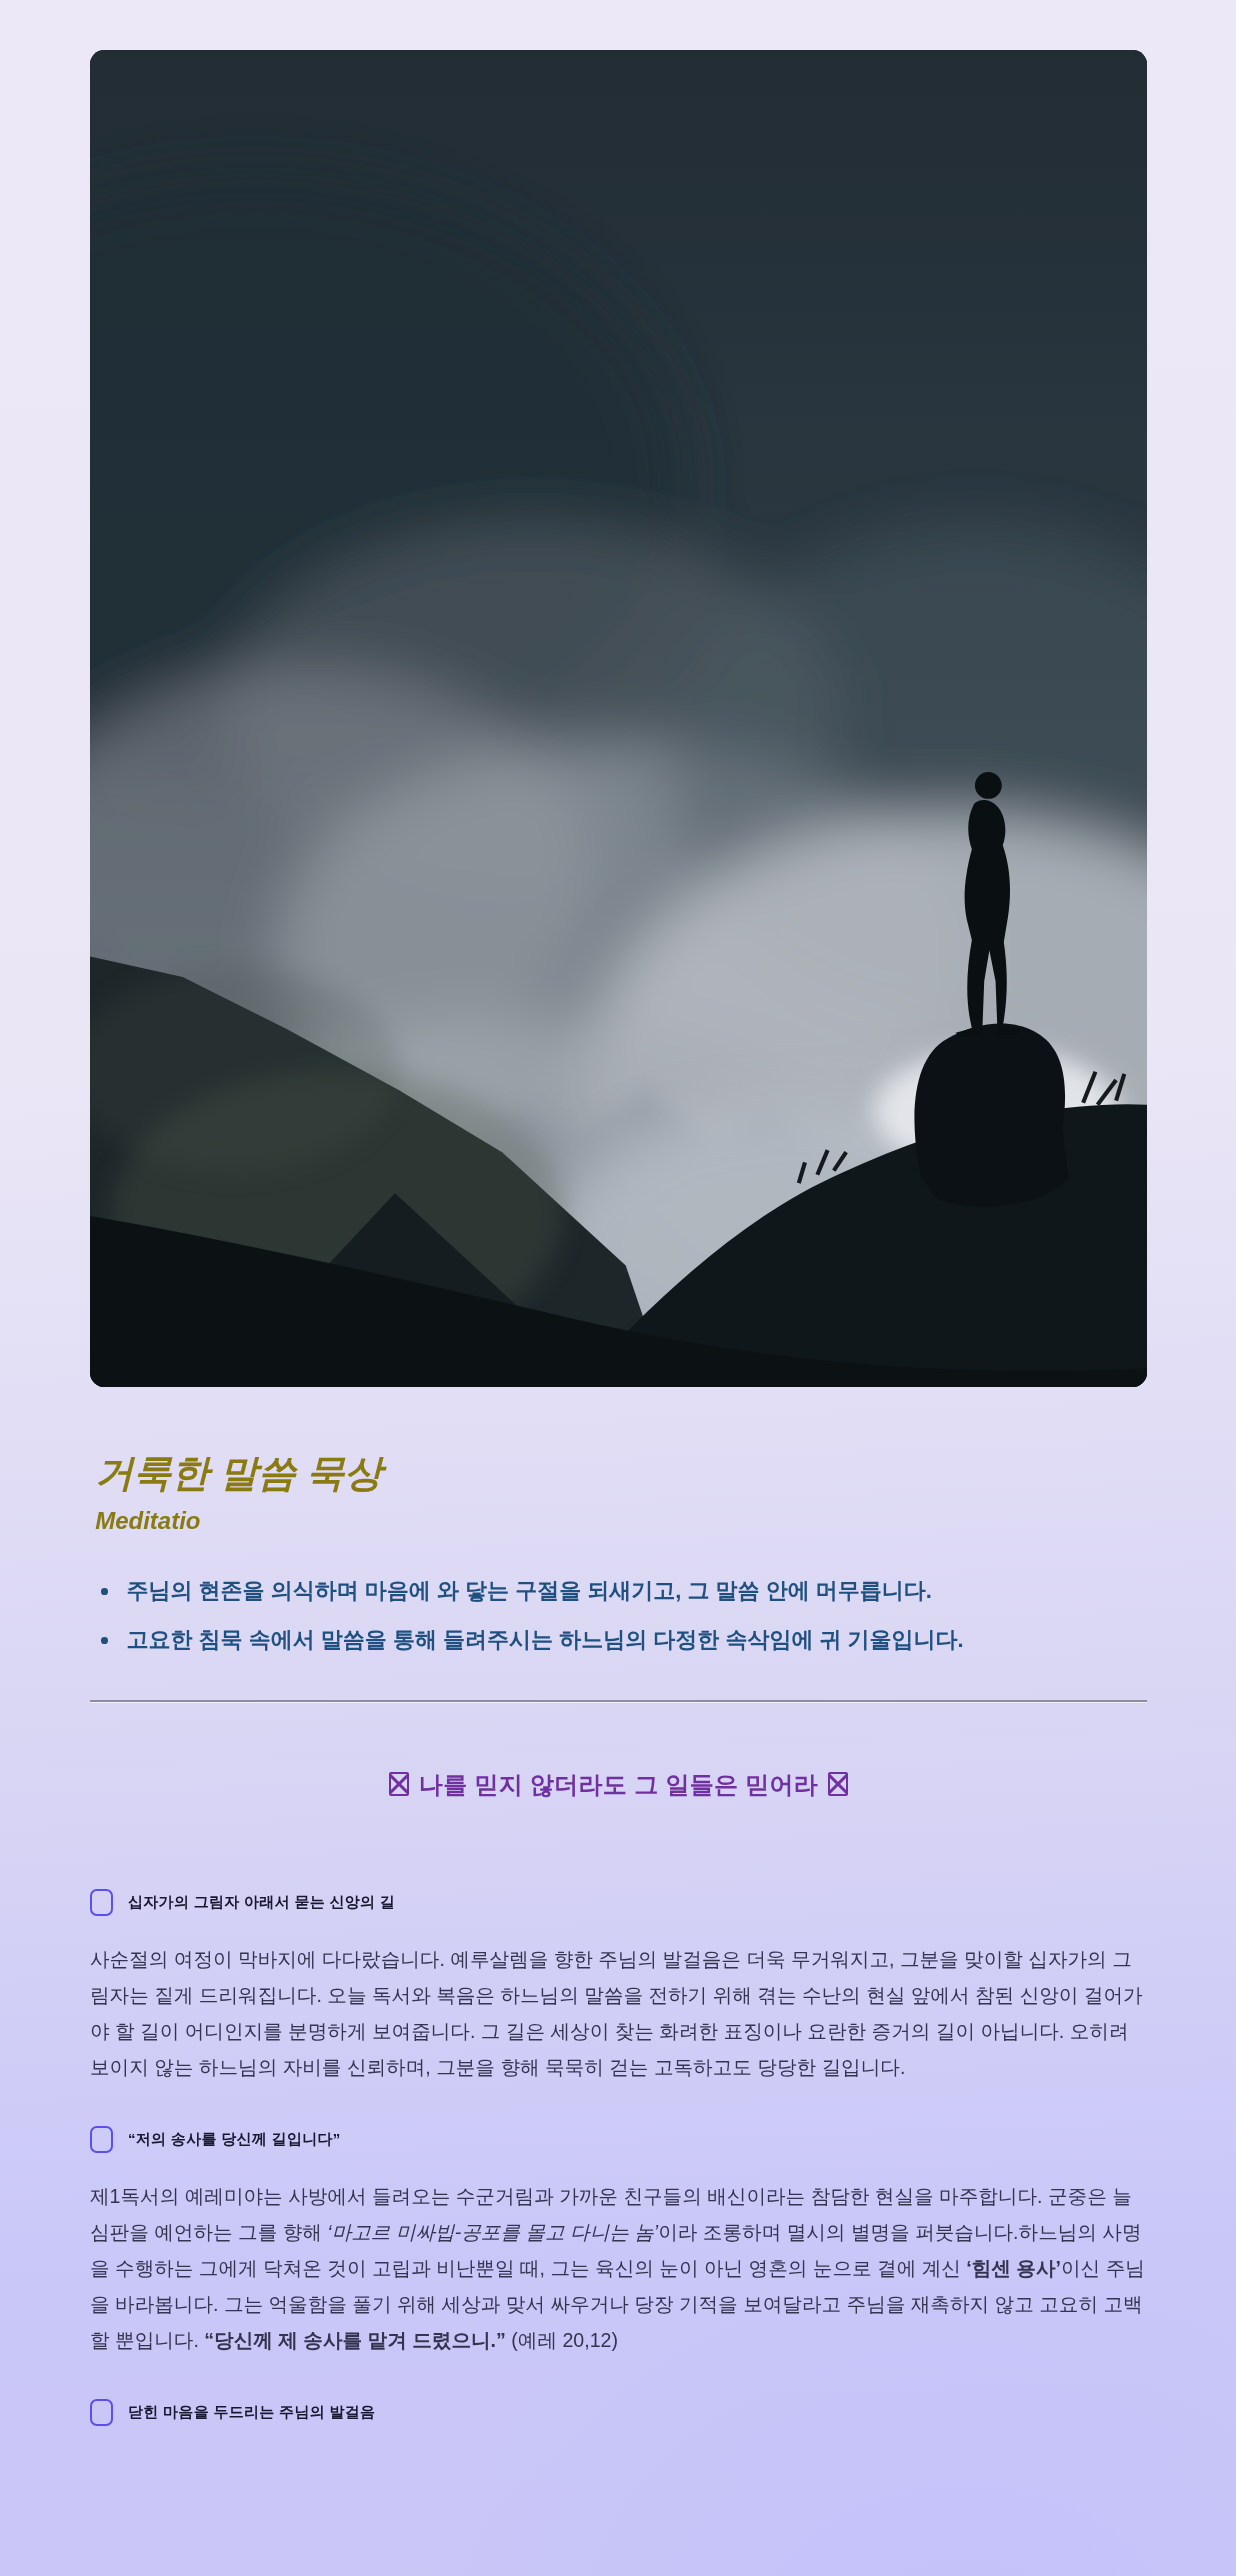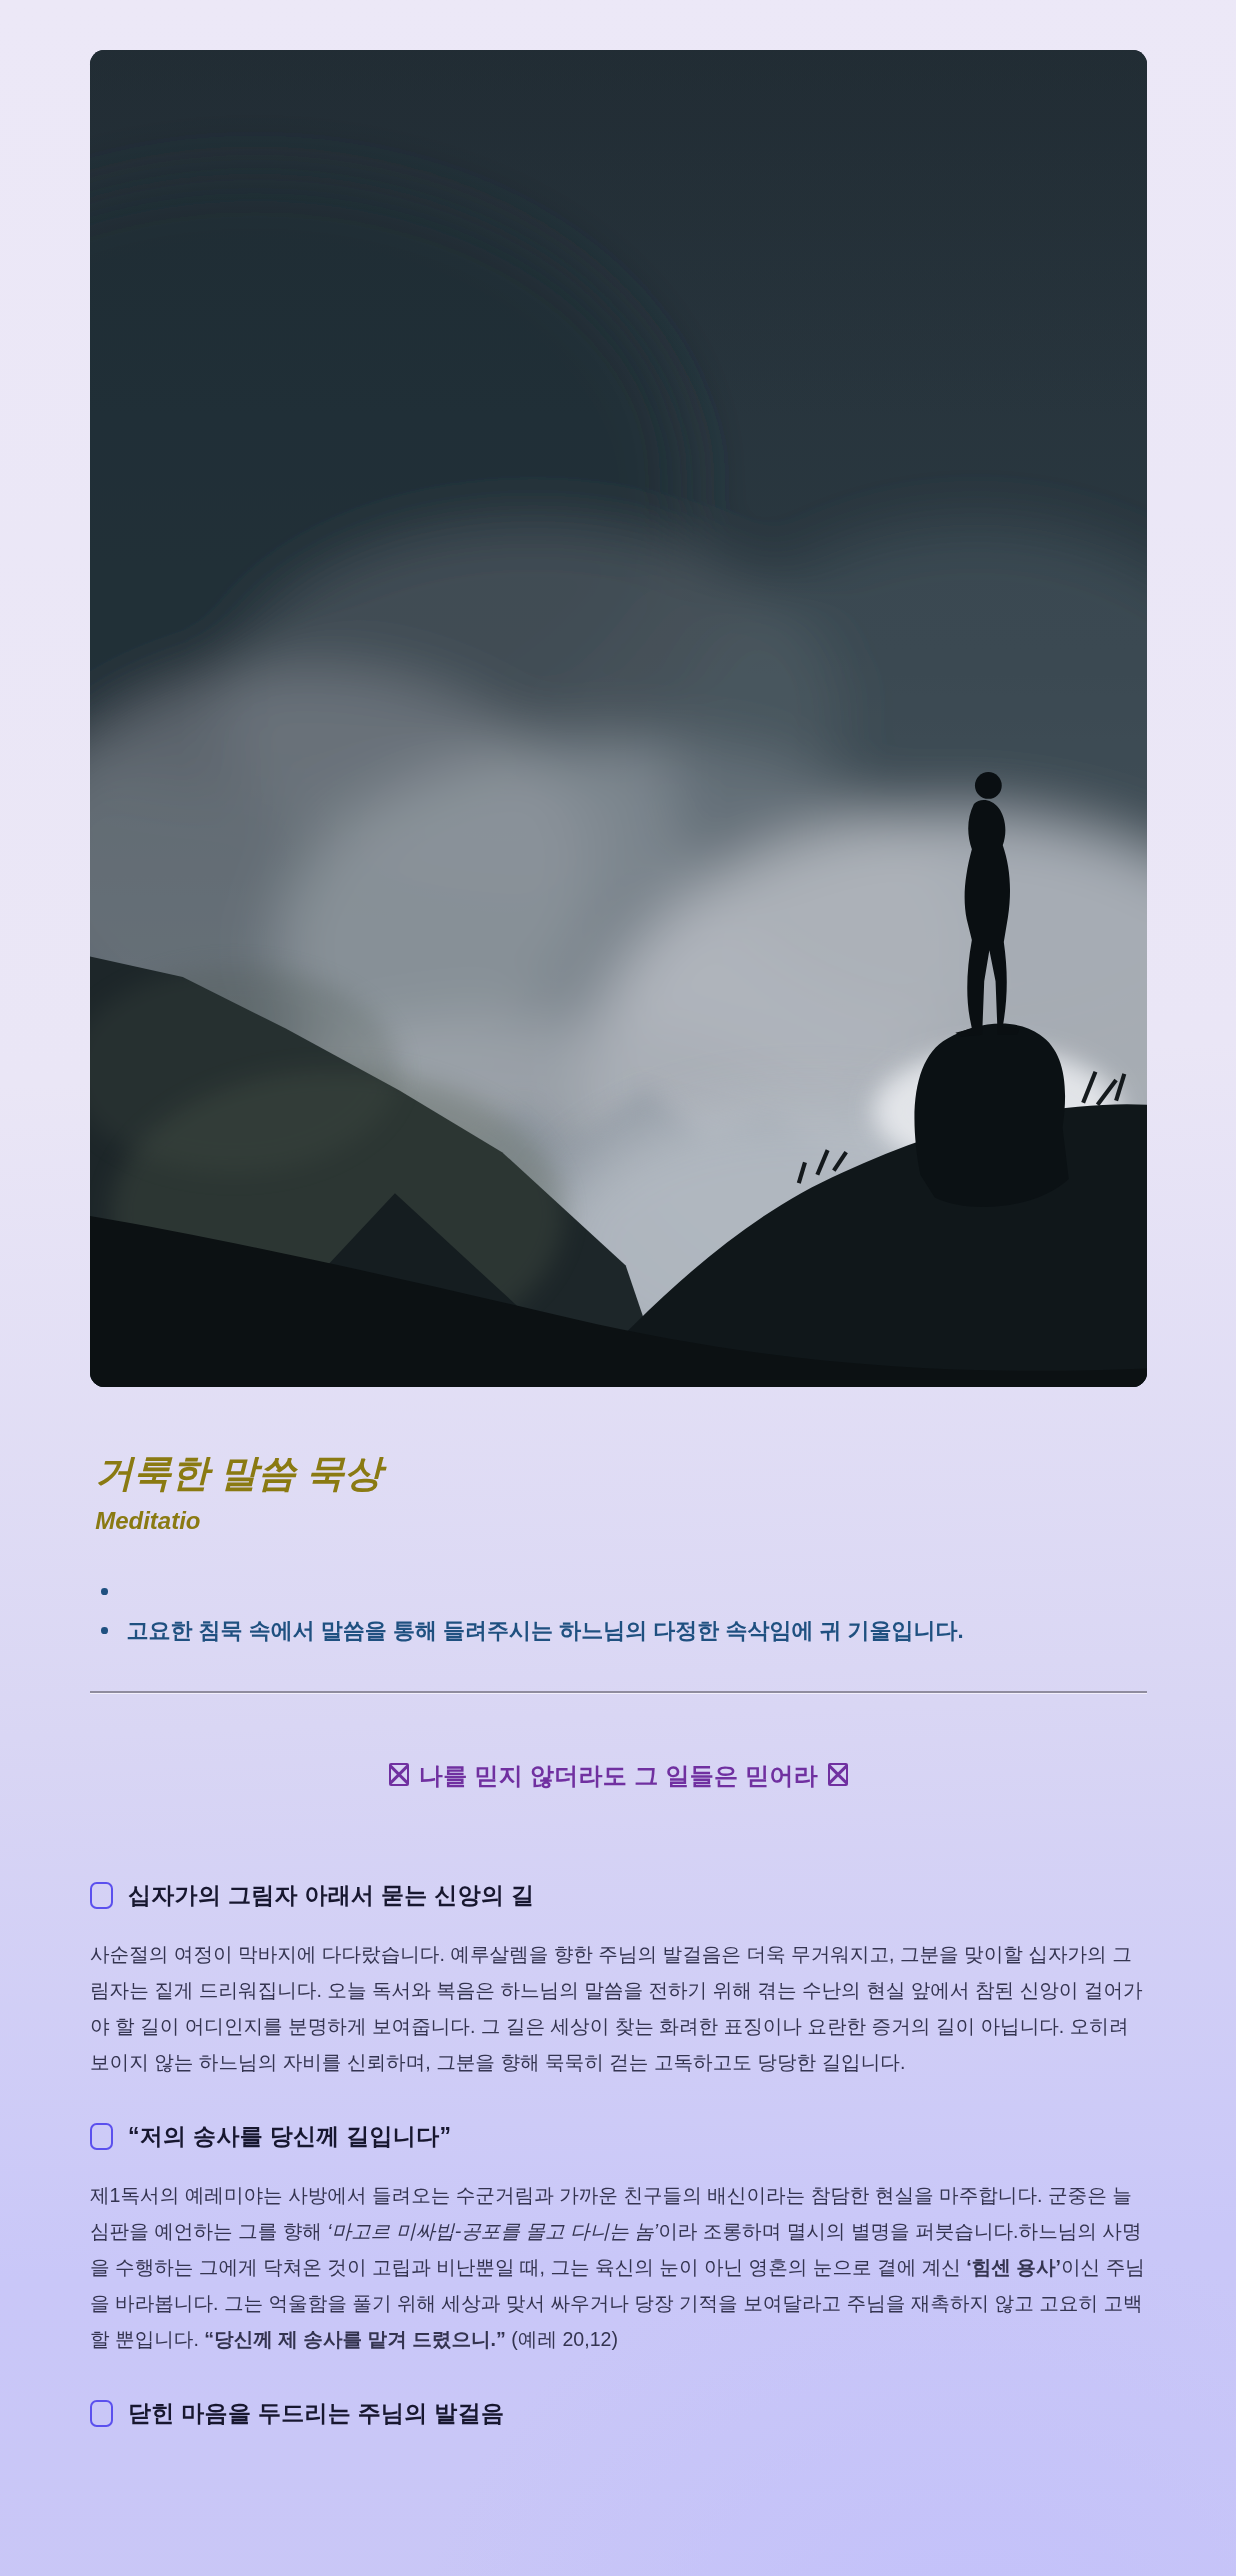--- a/index.html
+++ b/index.html
@@ -21,21 +21,21 @@
   ul.med{list-style:none;margin:43px 0 0;padding:0 0 0 11.3px;}
   ul.med li{display:flex;align-items:flex-start;font-size:22px;line-height:1.18;font-weight:bold;color:#1f5080;margin-bottom:23px;}
   .dot{flex:none;width:6.7px;height:6.7px;border-radius:50%;background:#1f5080;margin:9.8px 18.5px 0 0;}
   .divider{height:0;border:none;border-top:2.6px solid #8f8c9e;border-bottom:1.5px solid #f2effb;margin:47px 0 0;}
   .headline{margin:66px 0 0;text-align:center;font-size:24px;font-weight:bold;color:#7030a0;letter-spacing:0.3px;}
   .tofu{display:inline-block;width:15.5px;height:19.6px;border:2.1px solid #7030a0;border-radius:2.1px;margin:0 10.3px;vertical-align:-2.6px;
     background-image:
       linear-gradient(45deg,transparent 42%,#7030a0 46%,#7030a0 54%,transparent 58%),
       linear-gradient(-45deg,transparent 42%,#7030a0 46%,#7030a0 54%,transparent 58%);}
   .article{margin-top:88px;}
-  h3.sec{display:flex;align-items:center;margin:41px 0 25px;font-size:23px;font-weight:bold;color:#17172f;letter-spacing:0.3px;}
+  h3.sec{display:flex;align-items:center;margin:41px 0 25px;font-size:15px;font-weight:bold;color:#17172f;letter-spacing:0.3px;}
   h3.sec.first{margin-top:0;}
   .checkbox{flex:none;width:18.5px;height:23px;border:2.6px solid #5b50ee;border-radius:6.7px;margin-right:15.5px;}
   .article p{margin:27px 0 0;font-size:19.6px;line-height:36px;color:#343450;word-break:break-all;text-align:left;}
   .article h3 + p{margin-top:8px;}
   .run-b{font-weight:bold;}
   .run-i{font-style:italic;}
 </style>
 </head>
 <body>
 
@@ -109,20 +109,21 @@
   </figure>
 
   <div class="content">
 
     <h1 class="title">거룩한 말씀 묵상</h1>
     <h2 class="subtitle">Meditatio</h2>
 
     <ul class="med">
       <li>
         <span class="dot"></span>
+        <span>주님의 현존을 의식하며 마음에  와 닿는  구절을 되새기고, 그 말씀 안에 머무릅니다.</span>
       </li>
       <li>
         <span class="dot"></span>
         <span>고요한 침묵 속에서 말씀을 통해 들려주시는 하느님의 다정한 속삭임에 귀 기울입니다.</span>
       </li>
     </ul>
 
     <hr class="divider">
 
     <div class="headline">

